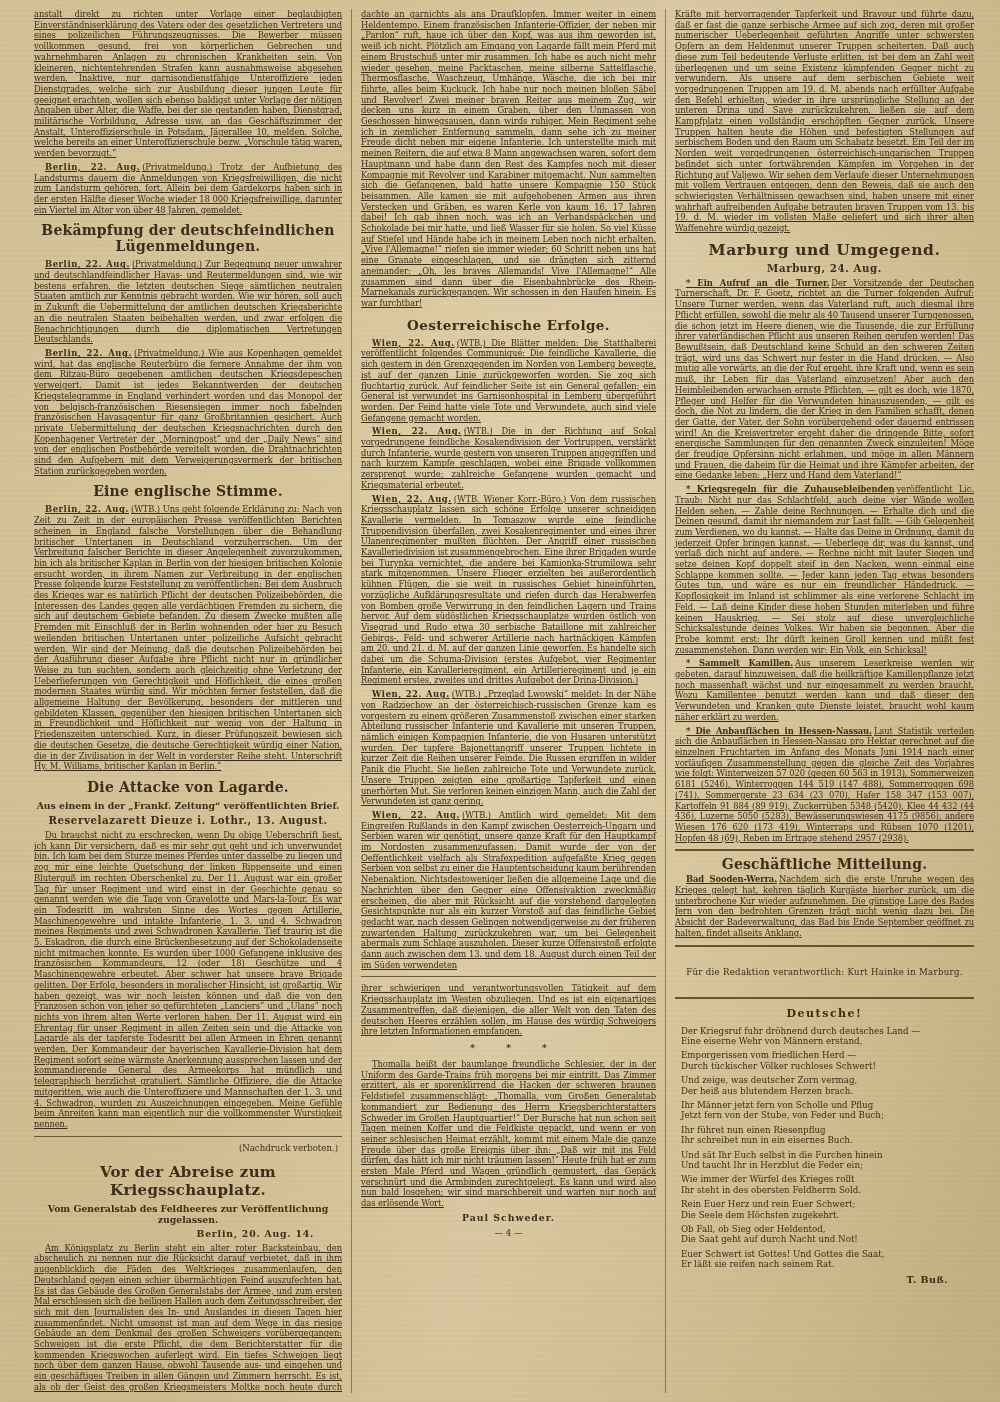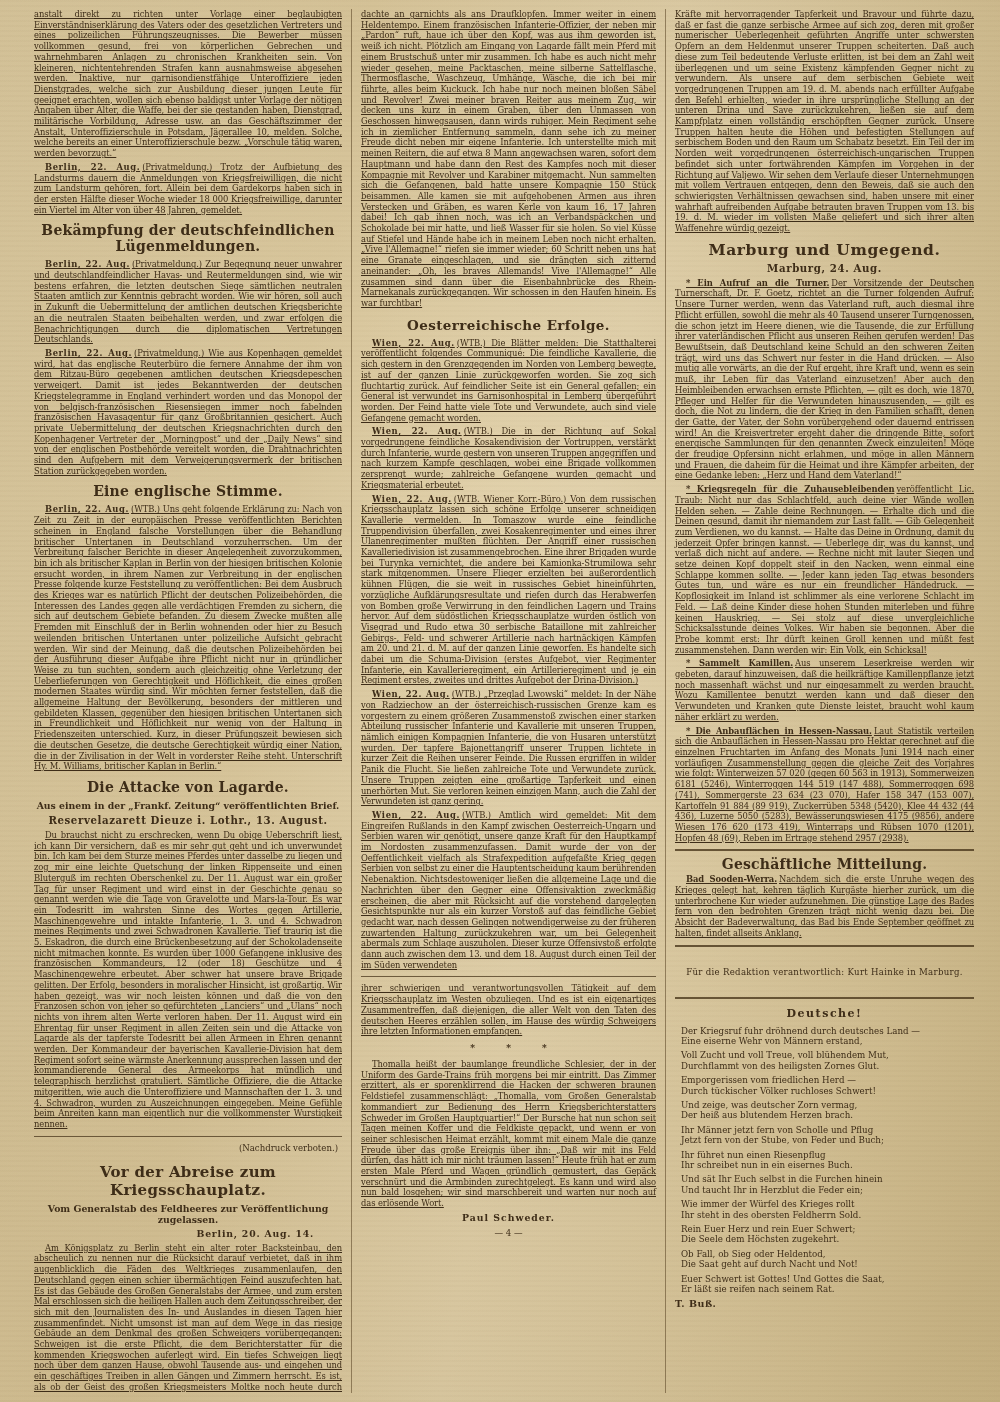--- a/index.html
+++ b/index.html
@@ -69,21 +69,21 @@
   .stars{text-align:center;font-size:9px;letter-spacing:14px;margin:6px 0 6px 14px;font-weight:bold;}
   .sig{text-align:center;font-weight:bold;font-size:9.3px;letter-spacing:1px;margin:2px 0 1px;}
   .pagenum{text-align:center;font-size:8.6px;margin-top:5px;}
   .imprint{font-size:8.6px;text-align:center;letter-spacing:.3px;margin:20px 0;}
   .poem-title{
     text-align:center;font-weight:bold;font-size:11px;letter-spacing:1.5px;margin:8px 0 6px;
   }
   .couplet{margin:0 0 4px 6px;}
   .pline{font-size:8.7px;line-height:10.4px;text-align:left;}
   .pline.spaced{font-weight:bold;letter-spacing:1.2px;}
-  .poem-sig{text-align:left;font-weight:bold;font-size:9.5px;margin:3px 26px 0 0;letter-spacing:.5px;}
+  .poem-sig{text-align:right;font-weight:bold;font-size:9.5px;margin:3px 26px 0 0;letter-spacing:.5px;}
 </style>
 </head>
 <body>
 
 <div class="sheet"></div>
 
 <div class="cols">
 
   <div class="col col-left">
     <p class="p noindent">anstalt direkt zu richten unter Vorlage einer beglaubigten Einverständniserklärung des Vaters oder des gesetzlichen Vertreters und eines polizeilichen Führungszeugnisses. Die Bewerber müssen vollkommen gesund, frei von körperlichen Gebrechen und wahrnehmbaren Anlagen zu chronischen Krankheiten sein. Von kleineren, nichtentehrenden Strafen kann ausnahmsweise abgesehen werden. Inaktive, nur garnisondienstfähige Unteroffiziere jeden Dienstgrades, welche sich zur Ausbildung dieser jungen Leute für geeignet erachten, wollen sich ebenso baldigst unter Vorlage der nötigen Angaben über Alter, die Waffe, bei der sie gestanden haben, Dienstgrad, militärische Vorbildung, Adresse usw. an das Geschäftszimmer der Anstalt, Unteroffizierschule in Potsdam, Jägerallee 10, melden. Solche, welche bereits an einer Unteroffizierschule bezw. „Vorschule tätig waren, werden bevorzugt.“</p>
@@ -146,24 +146,20 @@
     <hr class="rule-heavy">
     <div class="imprint">Für die Redaktion verantwortlich: Kurt Hainke in Marburg.</div>
     <hr class="rule-heavy">
 
     <div class="poem-title">Deutsche!</div>
     <div class="couplet">
       <div class="pline">Der Kriegsruf fuhr dröhnend durch deutsches Land —</div>
       <div class="pline">Eine eiserne Wehr von Männern erstand,</div>
     </div>
     <div class="couplet">
-      <div class="pline">Voll Zucht und voll Treue, voll blühendem Mut,</div>
-      <div class="pline">Durchflammt von des heiligsten Zornes Glut.</div>
-    </div>
-    <div class="couplet">
       <div class="pline">Emporgerissen vom friedlichen Herd —</div>
       <div class="pline">Durch tückischer Völker ruchloses Schwert!</div>
     </div>
     <div class="couplet">
       <div class="pline">Und zeige, was deutscher Zorn vermag,</div>
       <div class="pline">Der heiß aus blutendem Herzen brach.</div>
     </div>
     <div class="couplet">
       <div class="pline">Ihr Männer jetzt fern von Scholle und Pflug</div>
       <div class="pline">Jetzt fern von der Stube, von Feder und Buch;</div>

